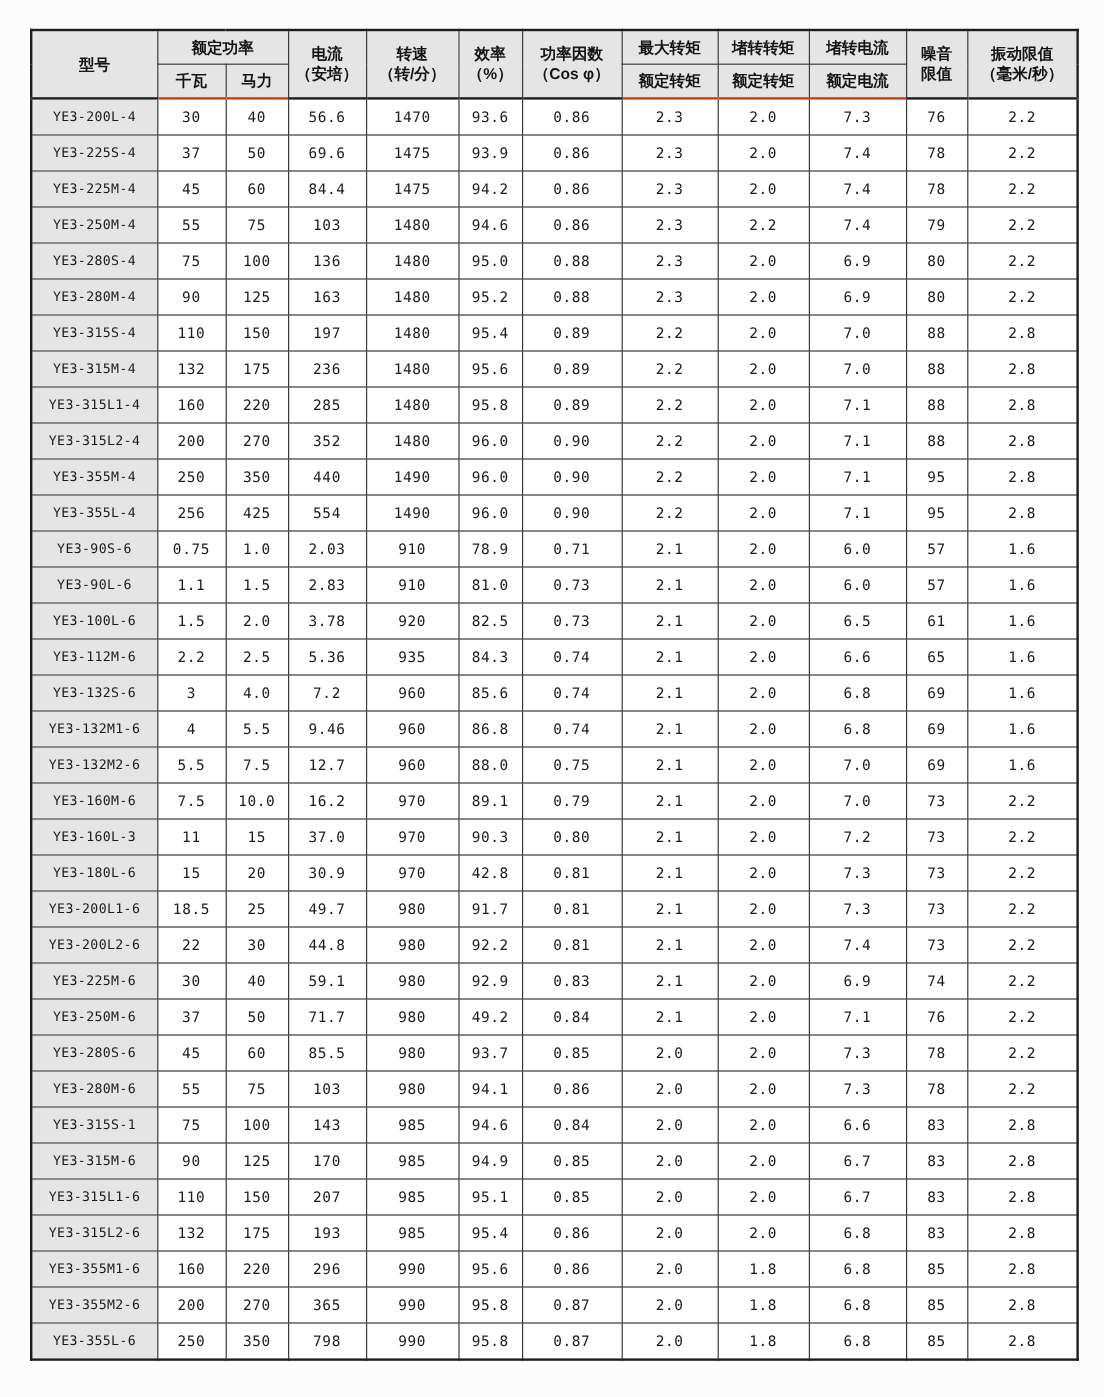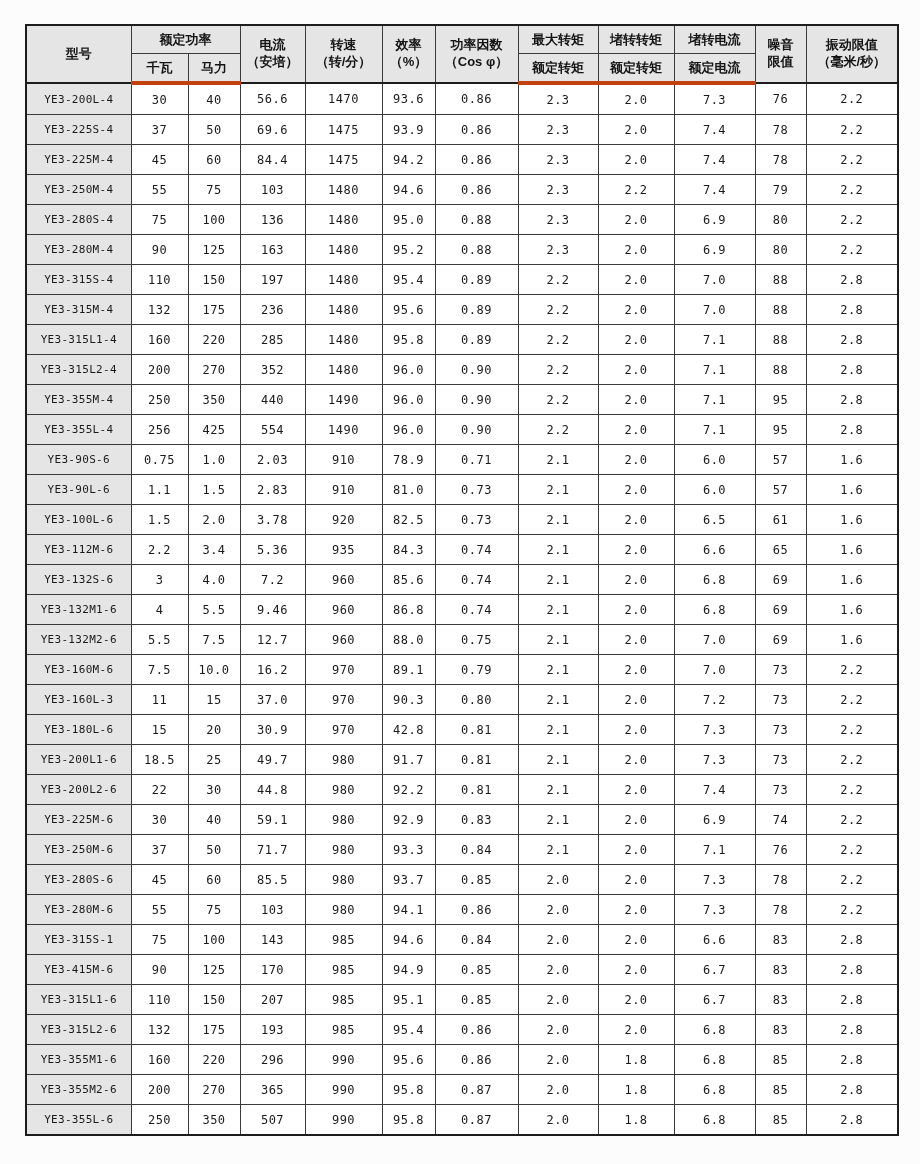--- a/index.html
+++ b/index.html
@@ -31,21 +31,21 @@
   }
   .spec-table thead th{
     background:#e5e5e5;
     font-family:"Liberation Sans",sans-serif;
     font-size:13px;
     font-weight:bold;
     color:#141414;
     height:27px;
     line-height:1.2;
   }
-  .spec-table thead tr.sub-row th{border-bottom:4px solid #c2410c;}
+  .spec-table thead tr.sub-row th{border-bottom:2px solid #c2410c;}
   .spec-table thead th.span-2{border-bottom:2px solid #1d1d1d;}
   .spec-table td{
     height:29px;
     font-family:"DejaVu Sans Mono","Liberation Mono",monospace;
     font-size:12px;
     color:#1a1a1a;
     letter-spacing:0.5px;
     background:#ffffff;
   }
   .spec-table td.model{
@@ -321,21 +321,21 @@
           <td>0.73</td>
           <td>2.1</td>
           <td>2.0</td>
           <td>6.5</td>
           <td>61</td>
           <td>1.6</td>
         </tr>
         <tr>
           <td class="model">YE3-112M-6</td>
           <td>2.2</td>
-          <td>3.4</td>
+          <td>2.5</td>
           <td>5.36</td>
           <td>935</td>
           <td>84.3</td>
           <td>0.74</td>
           <td>2.1</td>
           <td>2.0</td>
           <td>6.6</td>
           <td>65</td>
           <td>1.6</td>
         </tr>
@@ -464,21 +464,21 @@
           <td>6.9</td>
           <td>74</td>
           <td>2.2</td>
         </tr>
         <tr>
           <td class="model">YE3-250M-6</td>
           <td>37</td>
           <td>50</td>
           <td>71.7</td>
           <td>980</td>
-          <td>93.3</td>
+          <td>49.2</td>
           <td>0.84</td>
           <td>2.1</td>
           <td>2.0</td>
           <td>7.1</td>
           <td>76</td>
           <td>2.2</td>
         </tr>
         <tr>
           <td class="model">YE3-280S-6</td>
           <td>45</td>
@@ -515,21 +515,21 @@
           <td>985</td>
           <td>94.6</td>
           <td>0.84</td>
           <td>2.0</td>
           <td>2.0</td>
           <td>6.6</td>
           <td>83</td>
           <td>2.8</td>
         </tr>
         <tr>
-          <td class="model">YE3-415M-6</td>
+          <td class="model">YE3-315M-6</td>
           <td>90</td>
           <td>125</td>
           <td>170</td>
           <td>985</td>
           <td>94.9</td>
           <td>0.85</td>
           <td>2.0</td>
           <td>2.0</td>
           <td>6.7</td>
           <td>83</td>
@@ -588,21 +588,21 @@
           <td>2.0</td>
           <td>1.8</td>
           <td>6.8</td>
           <td>85</td>
           <td>2.8</td>
         </tr>
         <tr>
           <td class="model">YE3-355L-6</td>
           <td>250</td>
           <td>350</td>
-          <td>507</td>
+          <td>798</td>
           <td>990</td>
           <td>95.8</td>
           <td>0.87</td>
           <td>2.0</td>
           <td>1.8</td>
           <td>6.8</td>
           <td>85</td>
           <td>2.8</td>
         </tr>
       </tbody>

